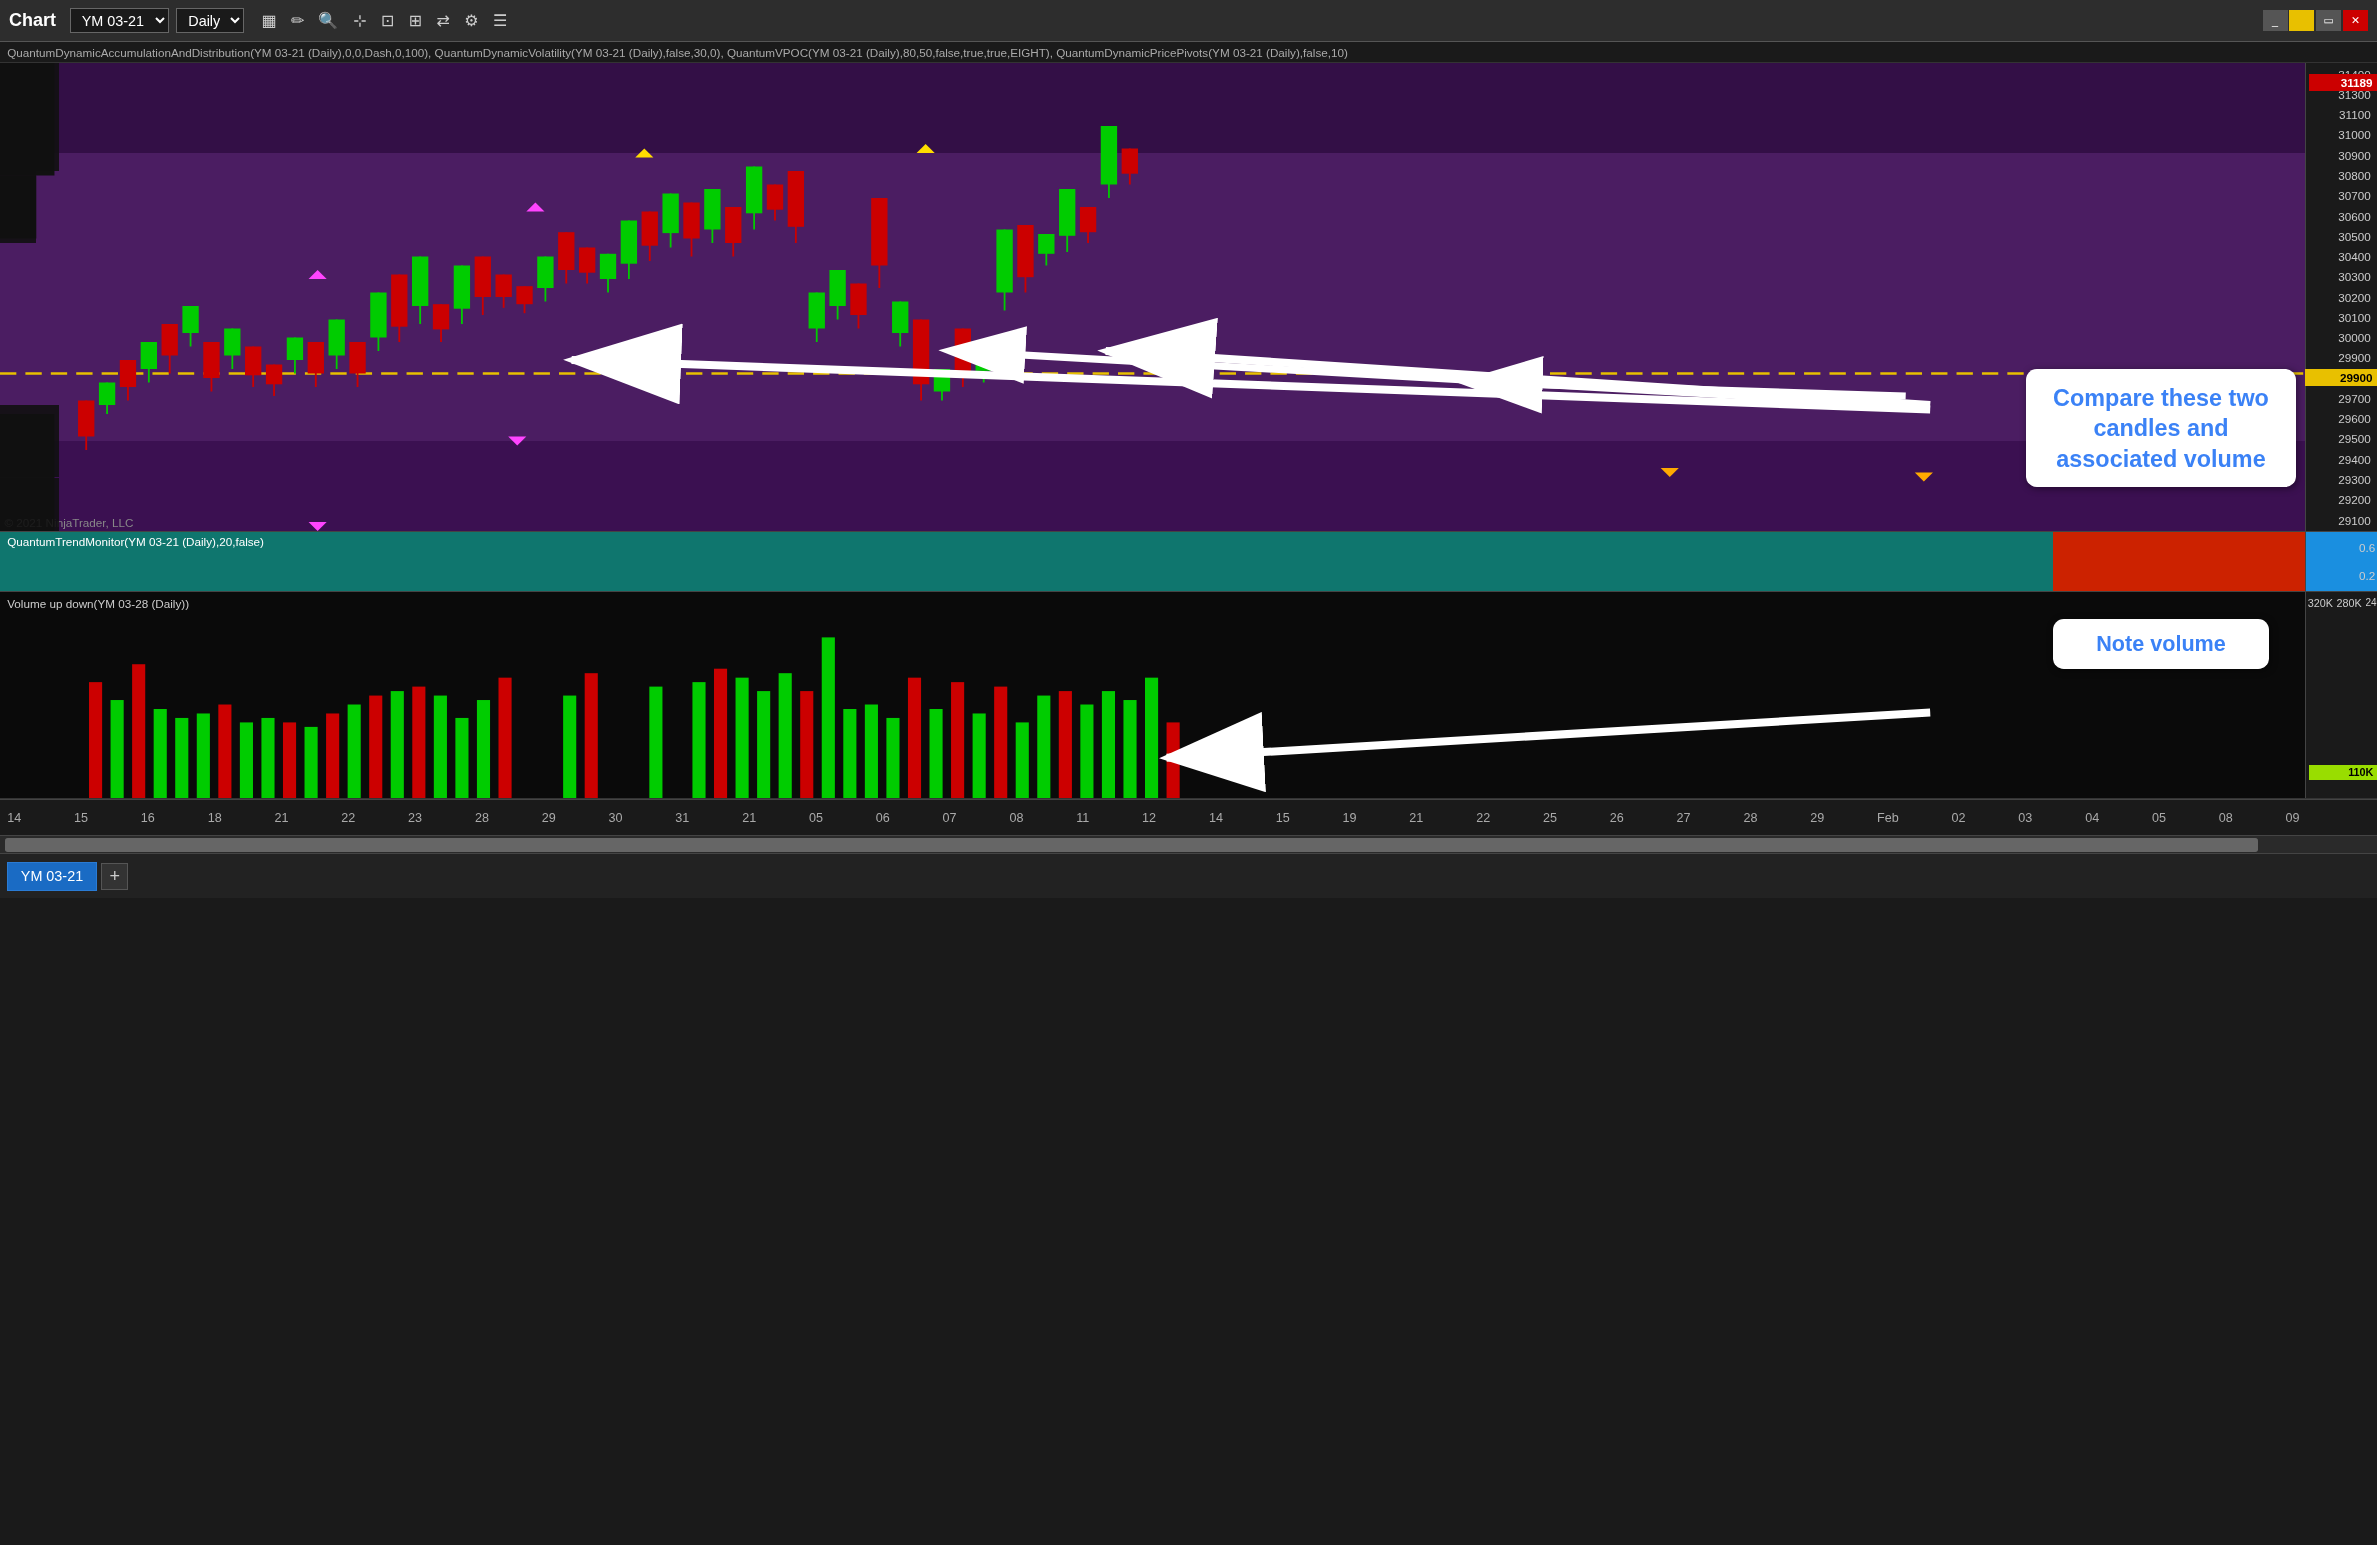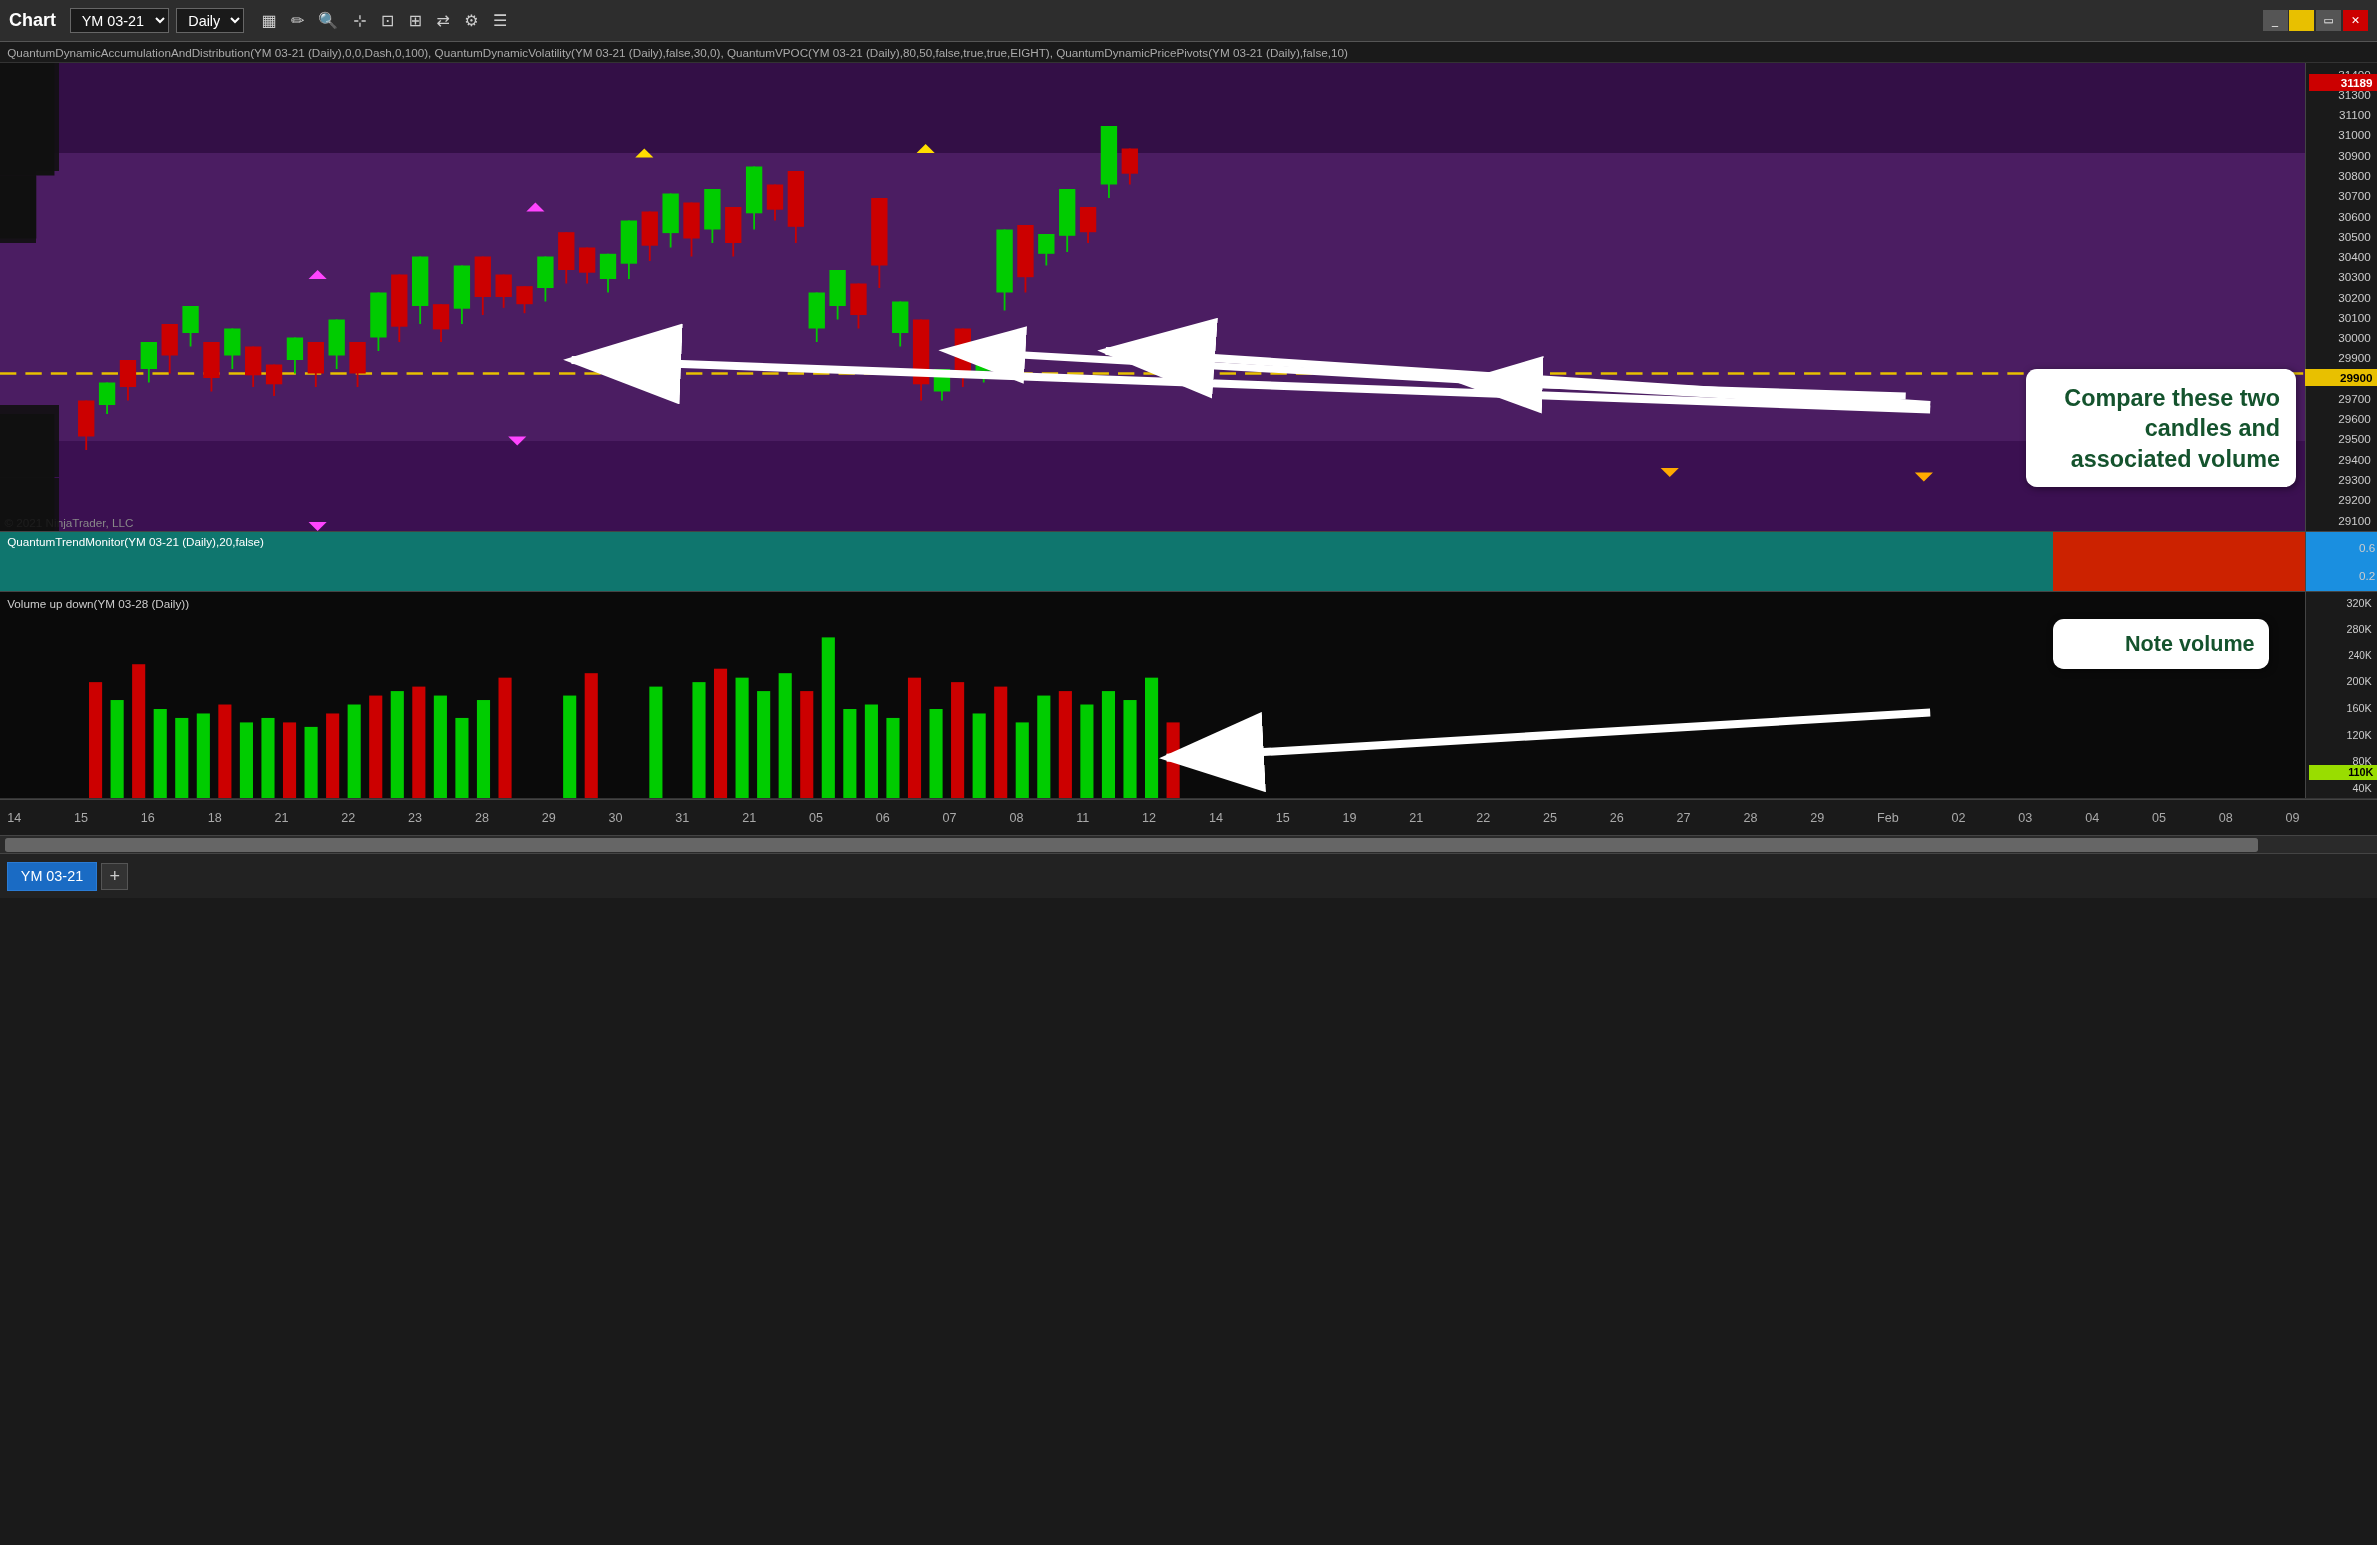--- a/index.html
+++ b/index.html
@@ -260,22 +260,22 @@
     }
 
     
     .annotation-box {
       position: absolute;
       background: white;
       border-radius: 10.8px;
       padding: 13.5px 16px;
       font-size: 23.4px;
       font-weight: bold;
-      color: #14532d;
-      text-align: right;
+      color: #3b82f6;
+      text-align: center;
       line-height: 1.3;
       box-shadow: 1.8px 1.8px 7.2px rgba(0,0,0,0.4);
       z-index: 10;
     }
 
     
     .arrow-overlay {
       position: absolute;
       top: 0;
       left: 0;
@@ -636,21 +636,21 @@
     <rect x="992" y="105" width="14" height="100" fill="#00cc00"></rect>
     <rect x="1038" y="110" width="14" height="95" fill="#00cc00"></rect>
     <rect x="1084" y="120" width="14" height="85" fill="#00cc00"></rect>
     <rect x="1107" y="90" width="14" height="115" fill="#00cc00"></rect>
     <rect x="1153" y="100" width="14" height="105" fill="#00cc00"></rect>
     <rect x="1176" y="85" width="14" height="120" fill="#00cc00"></rect>
     <rect x="1199" y="95" width="14" height="110" fill="#00cc00"></rect>
     <rect x="1222" y="70" width="14" height="135" fill="#00cc00"></rect>
   </svg>
 
-  <div style="position:absolute;right:0;top:0;width:72px;height:100%;background:#1a1a1a;border-left:0.9px solid #444;display:flex;flex-direction:column;justify-content:space-between;padding:4.5px 1.8px;">
+  <div style="position:absolute;right:0;top:0;width:72px;height:100%;background:#1a1a1a;border-left:0.9px solid #444;display:flex;flex-direction:row;justify-content:space-between;padding:4.5px 1.8px;">
     <span style="color:#ccc;font-size:10.8px;text-align:right;padding-right:3.6px;">320K</span>
     <span style="color:#ccc;font-size:10.8px;text-align:right;padding-right:3.6px;">280K</span>
     <span style="color:#ccc;font-size:10px;text-align:right;padding-right:3.6px;">240K</span>
     <span style="color:#ccc;font-size:10.8px;text-align:right;padding-right:3.6px;">200K</span>
     <span style="color:#ccc;font-size:10.8px;text-align:right;padding-right:3.6px;">160K</span>
     <span style="color:#ccc;font-size:10.8px;text-align:right;padding-right:3.6px;">120K</span>
     <span style="color:#ccc;font-size:10.8px;text-align:right;padding-right:3.6px;">80K</span>
     <span style="color:#ccc;font-size:10.8px;text-align:right;padding-right:3.6px;">40K</span>
   </div>
 

